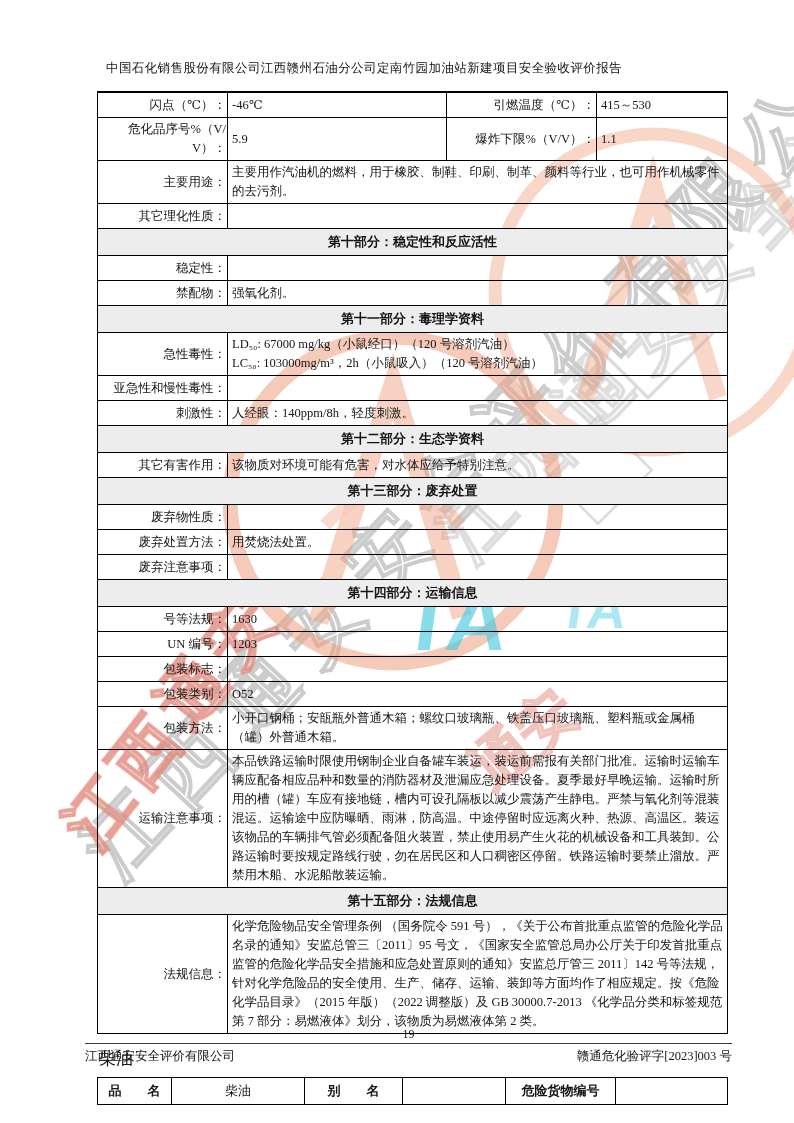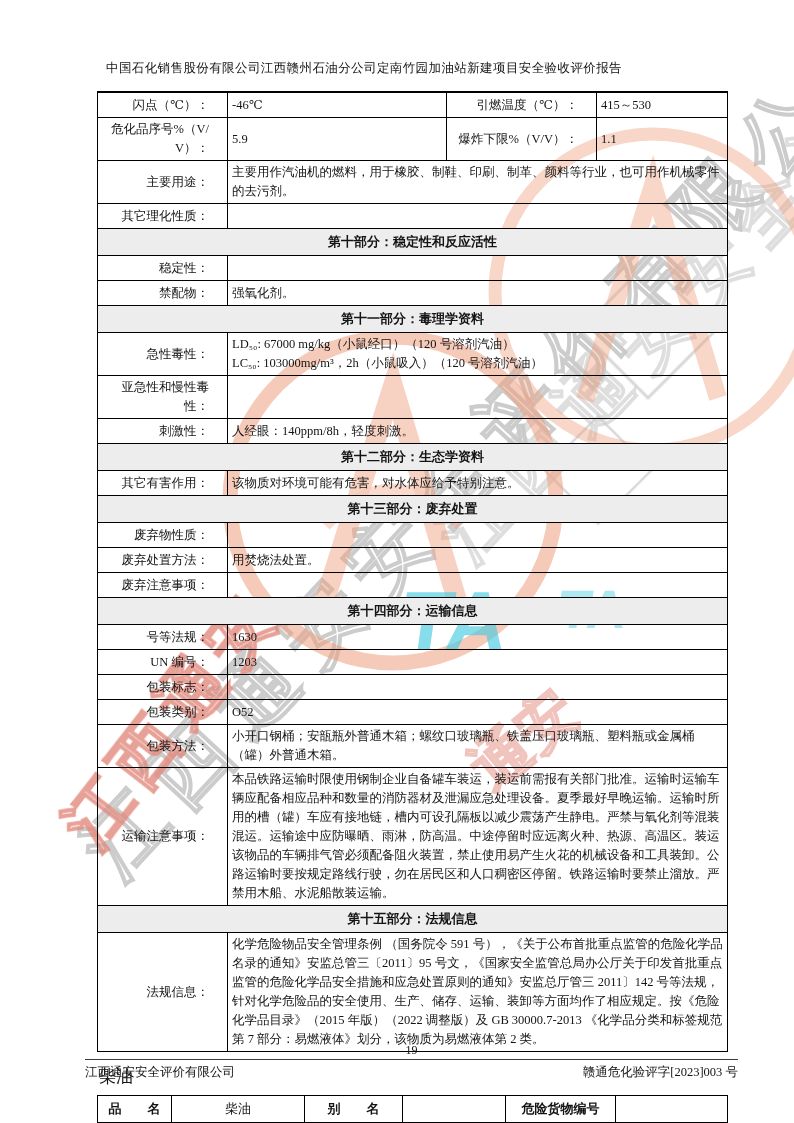--- a/index.html
+++ b/index.html
@@ -5,29 +5,29 @@
   html,body{margin:0;padding:0;background:#fff;}
   .page{position:relative;width:794px;height:1123px;background:#fff;overflow:hidden;
         font-family:"Liberation Serif","DejaVu Serif",serif;color:#141414;}
   .watermark{position:absolute;left:0;top:0;width:794px;height:1123px;z-index:0;pointer-events:none;}
   .content{position:relative;z-index:1;padding:60px 67px 0 97px;}
   .doc-header{font-size:12.5px;margin:0 0 14px 9px;letter-spacing:.4px;white-space:nowrap;}
   table.msds{width:630px;border-collapse:collapse;table-layout:fixed;
              border:1px solid #000;border-top:2.5px solid #000;background:transparent;}
   .msds td{border:1px solid #000;font-size:12.5px;line-height:1.52;padding:2px 4px;
            vertical-align:middle;height:20px;word-break:break-all;}
-  .msds td.lbl{text-align:right;padding-right:18px;}
+  .msds td.lbl{text-align:right;padding-right:1px;}
   .msds td.val{text-align:left;white-space:pre-line;padding-left:4px;}
   .msds tr.section td{background:#ededed;text-align:center;font-weight:bold;
         font-family:"Liberation Sans","DejaVu Sans",sans-serif;font-size:13px;padding:3px 0;}
   .diesel-heading{font-size:17px;margin:13px 0 7px 2px;}
   table.diesel{width:630px;border-collapse:collapse;table-layout:fixed;background:transparent;border-radius:11px;}
   .diesel td{border:1px solid #000;font-size:13px;padding:4px 2px;text-align:center;height:18px;}
   .diesel td.hd{font-weight:bold;font-family:"Liberation Sans","DejaVu Sans",sans-serif;}
-  .footer{position:absolute;left:85px;right:56px;top:1027px;z-index:1;font-size:12.5px;margin-top:16px;}
+  .footer{position:absolute;left:85px;right:62px;top:1027px;z-index:1;font-size:12.5px;}
   .pageno{display:block;text-align:center;font-size:12px;margin-bottom:1px;}
   .rule{border-top:1.5px solid #3a3a3a;}
   .footer-row{display:flex;justify-content:space-between;padding-top:4px;}
 </style>
 </head>
 <body>
 
 <div class="page">
 
   <svg class="watermark" viewBox="0 0 794 1123" xmlns="http://www.w3.org/2000/svg">

